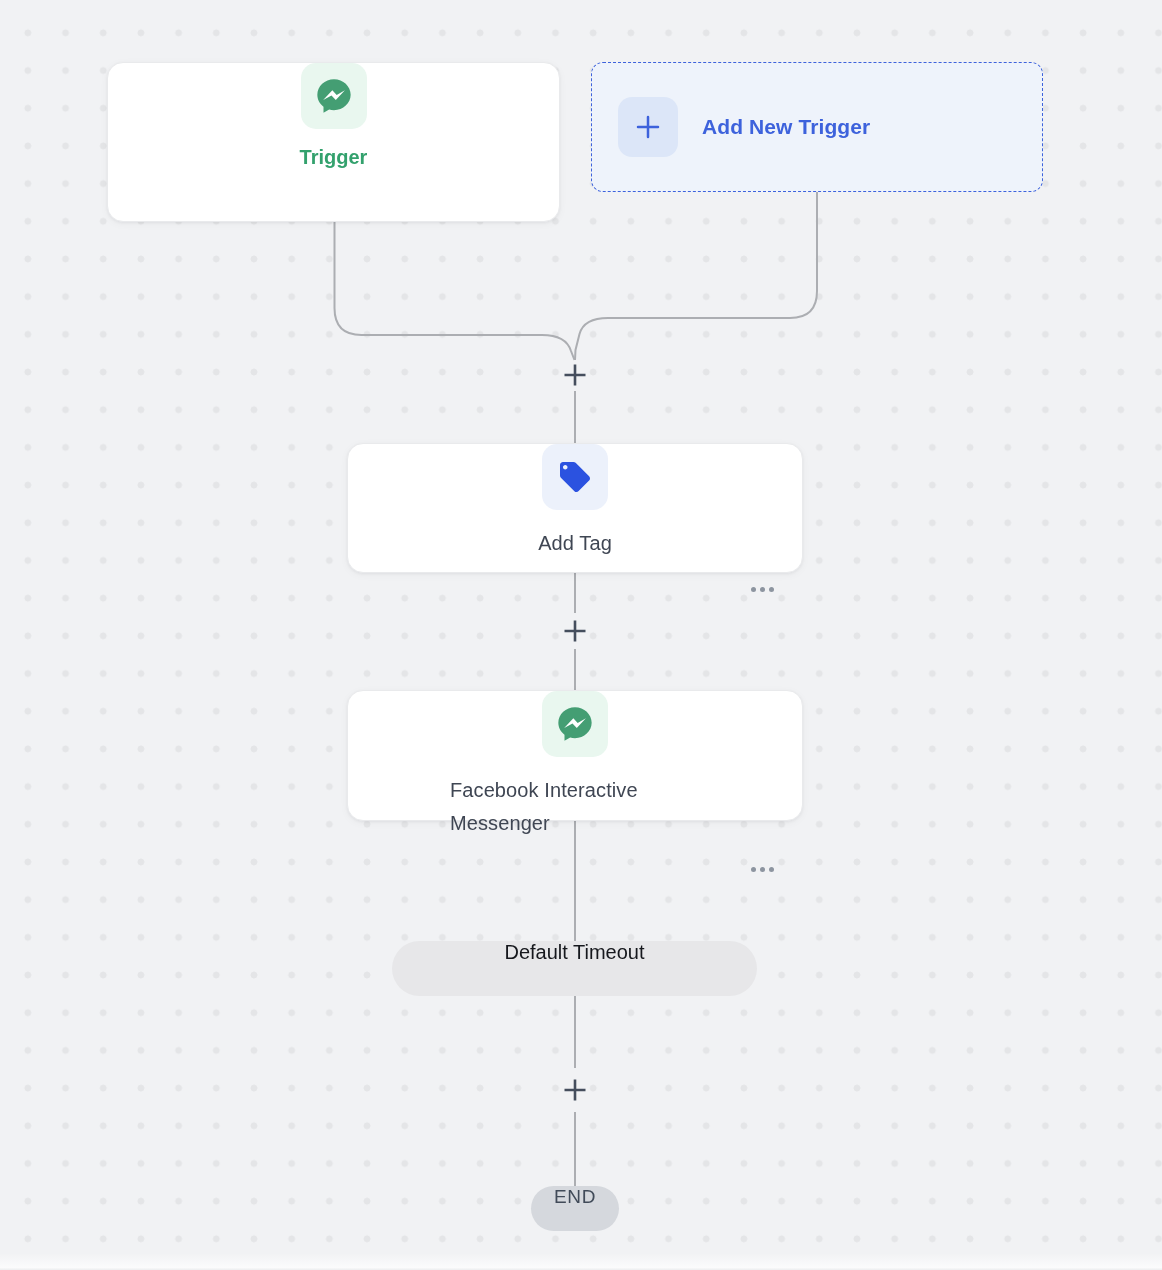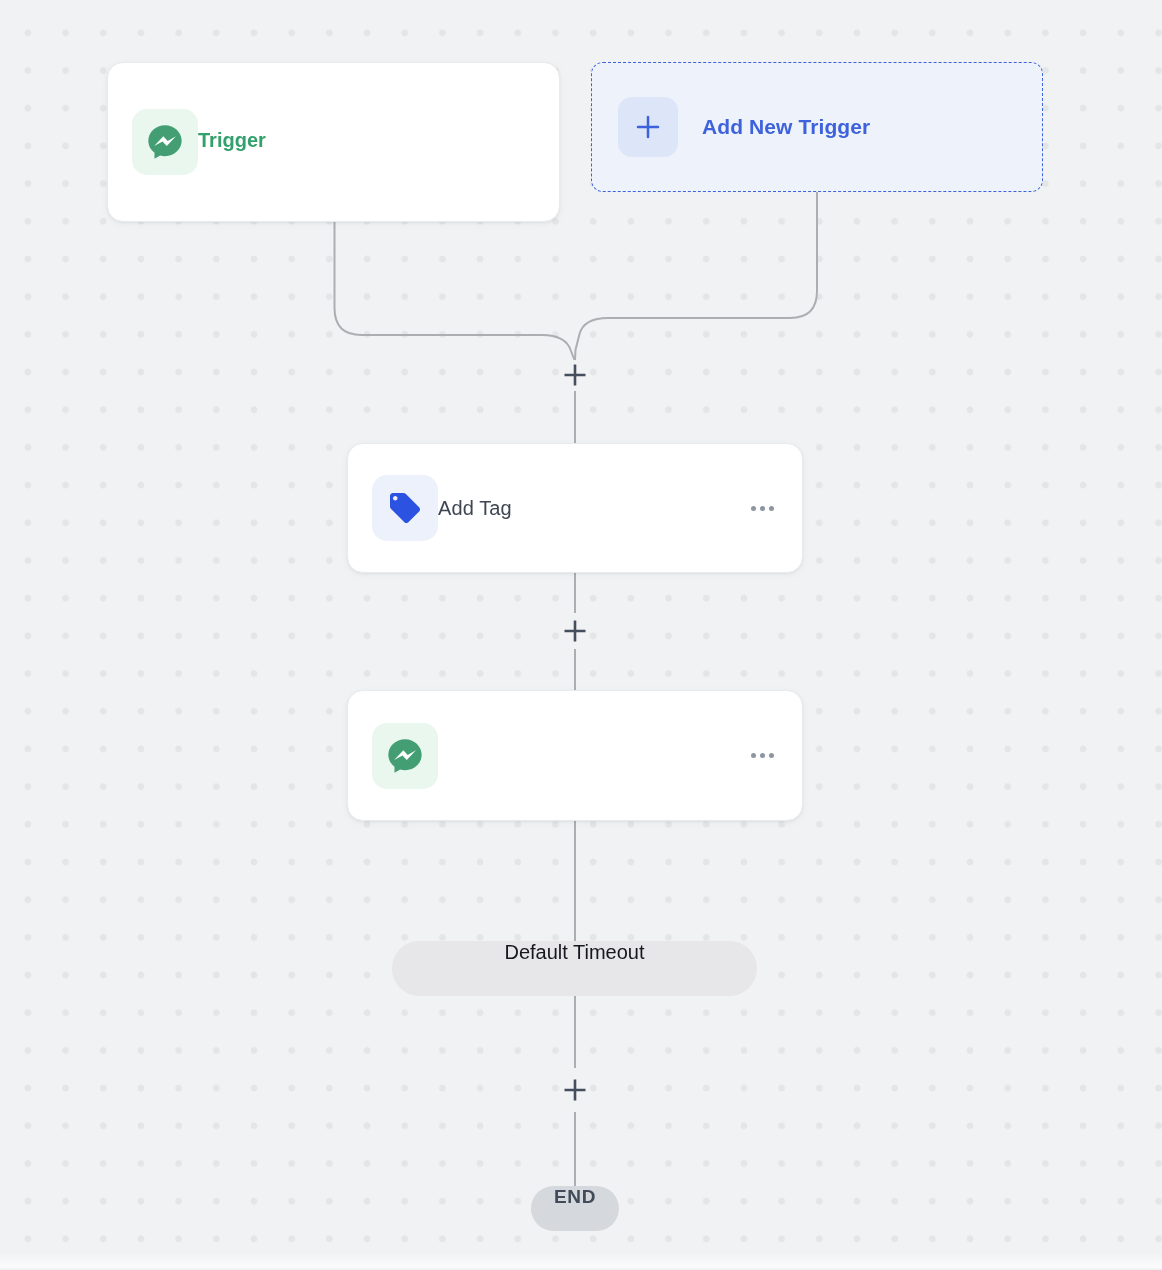--- a/index.html
+++ b/index.html
@@ -19,22 +19,22 @@
     background-position:9px 14px;
     position:relative; overflow:hidden;
     color:var(--text-dark);
   }
   .edges{position:absolute;left:0;top:0;width:1162px;height:1270px;z-index:1;}
   .edges path{fill:none;stroke:var(--line-color);stroke-width:2;}
   .node{
     position:absolute; background:var(--card-bg);
     border:1px solid var(--card-border); border-radius:16px;
     box-shadow:0 1px 3px rgba(20,24,31,.05), 0 2px 8px rgba(20,24,31,.04);
-    display:flex; align-items:center; padding:0 24px;
-    z-index:2; cursor:pointer;
+    display:flex; align-items:center; gap:17px; padding:0 24px;
+    z-index:2; cursor:pointer;flex-direction:column;
   }
   .icon-tile{
     width:66px; height:66px; border-radius:15px; flex:0 0 66px;
     display:flex; align-items:center; justify-content:center;
   }
   .tile-green{background:var(--green-icon-bg);}
   .tile-blue{background:var(--blue-icon-bg);}
   .node-label{font-size:20px; font-weight:700; color:var(--green-text); margin-bottom:3px;}
   .node-title{font-size:20px; line-height:33px; color:var(--text-dark); letter-spacing:.1px;}
   .menu-dots{
@@ -58,21 +58,21 @@
   .pill{
     position:absolute; z-index:2; display:flex; justify-content:center;
     border-radius:28px;
   }
   .pill-timeout{
     left:392px; top:941px; width:365px; height:55px; background:var(--timeout-bg);
     font-size:20px; color:var(--timeout-text); cursor:pointer;
   }
   .pill-end{
     left:531px; top:1186px; width:88px; height:45px; background:var(--end-bg);
-    border-radius:23px; font-size:19px; font-weight:700; color:var(--end-text); letter-spacing:.6px;
+    border-radius:23px; font-size:19px; font-weight:400; color:var(--end-text); letter-spacing:.6px;
   }
   .bottom-fade{
     position:absolute; left:0; bottom:0; width:100%; height:17px; z-index:4;
     background:linear-gradient(180deg, rgba(251,251,252,0) 0%, #FBFBFC 85%, #ECEDEF 100%);
     pointer-events:none;
   }
   .t-wrap{max-width:340px;}
   .fb-wrap{max-width:250px;}
 </style>
 </head>
@@ -135,20 +135,21 @@
   </svg>
 </div>
 
 <div class="node" style="left:347px; top:690px; width:456px; height:131px;">
   <div class="icon-tile tile-green">
     <svg width="40" height="40" viewBox="0 0 24 24">
       <path fill="var(--green-icon)" d="M12 2C6.48 2 2 6.2 2 11.3c0 2.9 1.45 5.5 3.7 7.2V22l3.4-1.87c.92.26 1.89.4 2.9.4 5.52 0 10-4.2 10-9.23S17.52 2 12 2z"></path>
       <path fill="#FFFFFF" d="M13.06 14.44l-2.56-2.73-4.99 2.73 5.49-5.83 2.62 2.73 4.93-2.73-5.49 5.83z"></path>
     </svg>
   </div>
+  <div class="node-title fb-wrap">Facebook Interactive Messenger</div>
   <div class="menu-dots">
       <i></i>
       <i></i>
       <i></i>
     </div>
 </div>
 
 <div class="pill pill-timeout">
   <span>Default Timeout</span>
 </div>

